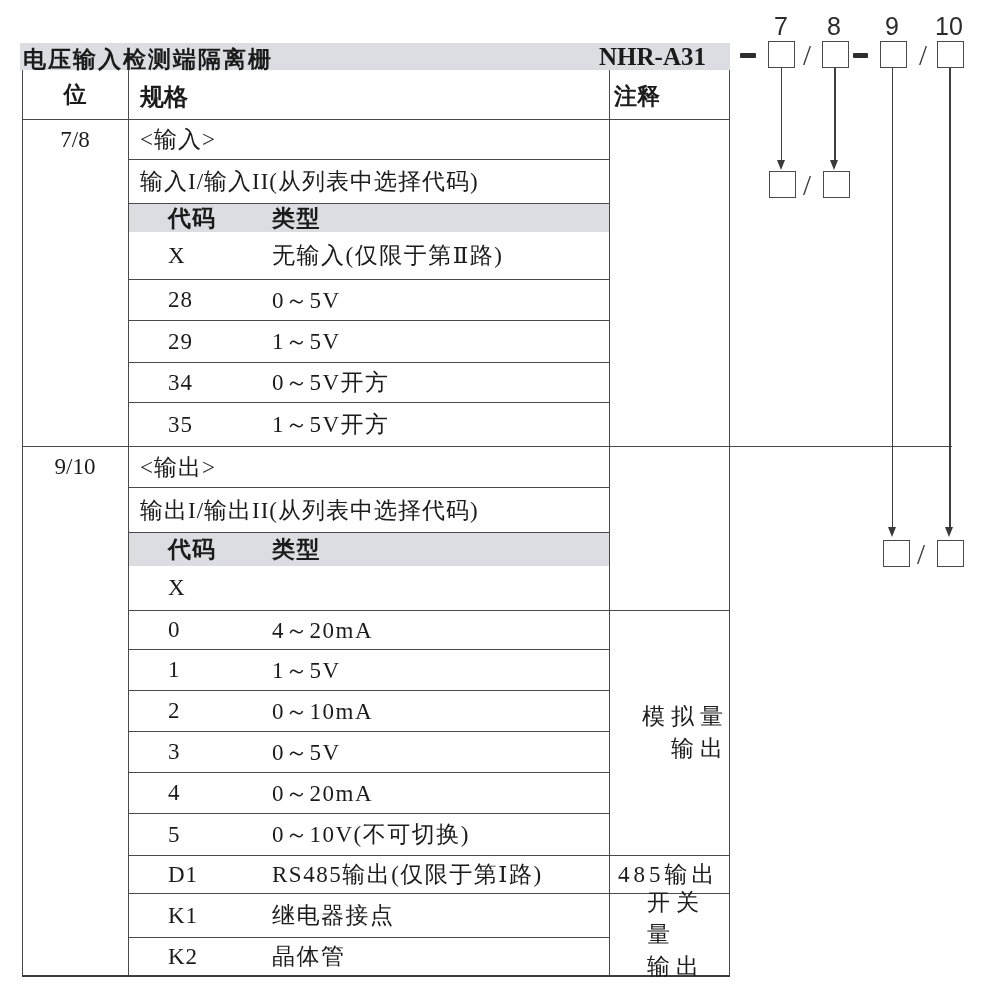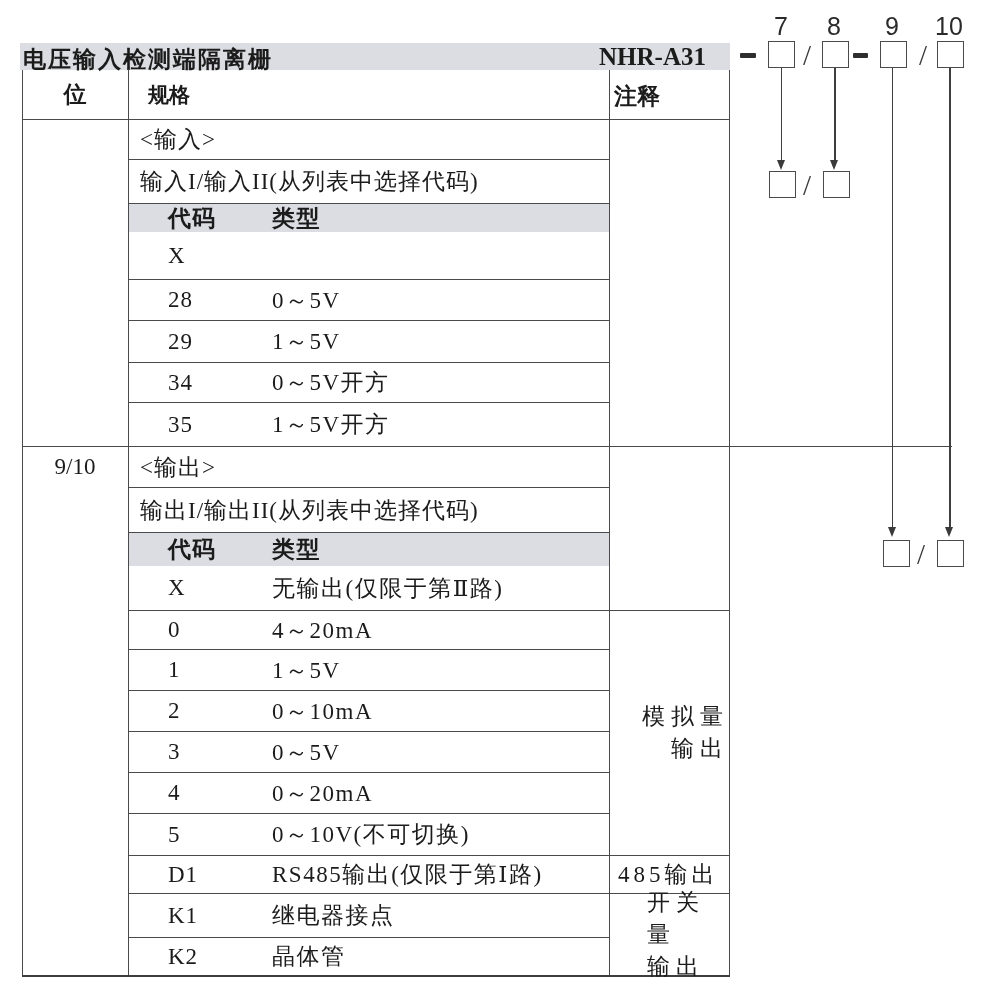--- a/index.html
+++ b/index.html
@@ -61,35 +61,37 @@
   <div class="hl" style="left:128px;top:937px;width:481px;"></div>
 
   <div class="hl" style="left:128px;top:610px;width:601px;"></div>
   <div class="hl" style="left:128px;top:855px;width:601px;"></div>
   <div class="hl" style="left:128px;top:893px;width:601px;"></div>
 
   <div class="band" style="left:129px;top:204px;width:480px;height:28px;"></div>
   <div class="band" style="left:129px;top:533px;width:480px;height:33px;"></div>
 
   <div class="poscell bold" style="top:70px;height:49px;">位</div>
-  <div class="txt bold" style="left:140px;top:81px;font-size:21px;margin-left:8px;">规格</div>
+  <div class="txt bold" style="left:140px;top:81px;font-size:24px;">规格</div>
   <div class="txt bold" style="left:614px;top:81px;font-size:23px;">注释</div>
 
+  <div class="poscell" style="top:120px;height:39px;">7/8</div>
   <div class="row" style="top:160px;height:43px;">
     <span class="group">输入I/输入II(从列表中选择代码)</span>
   </div>
   <div class="row" style="top:120px;height:39px;">
     <span class="group">&lt;输入&gt;</span>
   </div>
   <div class="row bold" style="top:204px;height:28px;">
     <span class="code">代码</span>
     <span class="type">类型</span>
   </div>
   <div class="row" style="top:232px;height:47px;">
     <span class="code">X</span>
+    <span class="type">无输入(仅限于第Ⅱ路)</span>
   </div>
   <div class="row" style="top:280px;height:40px;">
     <span class="code">28</span>
     <span class="type">0～5V</span>
   </div>
   <div class="row" style="top:321px;height:41px;">
     <span class="code">29</span>
     <span class="type">1～5V</span>
   </div>
   <div class="row" style="top:363px;height:39px;">
@@ -107,21 +109,20 @@
   </div>
   <div class="row" style="top:447px;height:40px;">
     <span class="group">&lt;输出&gt;</span>
   </div>
   <div class="row bold" style="top:533px;height:33px;">
     <span class="code">代码</span>
     <span class="type">类型</span>
   </div>
   <div class="row" style="top:566px;height:44px;">
     <span class="code">X</span>
-    <span class="type">无输出(仅限于第Ⅱ路)</span>
   </div>
   <div class="row" style="top:611px;height:38px;">
     <span class="code">0</span>
     <span class="type">4～20mA</span>
   </div>
   <div class="row" style="top:650px;height:40px;">
     <span class="code">1</span>
     <span class="type">1～5V</span>
   </div>
   <div class="row" style="top:691px;height:40px;">

